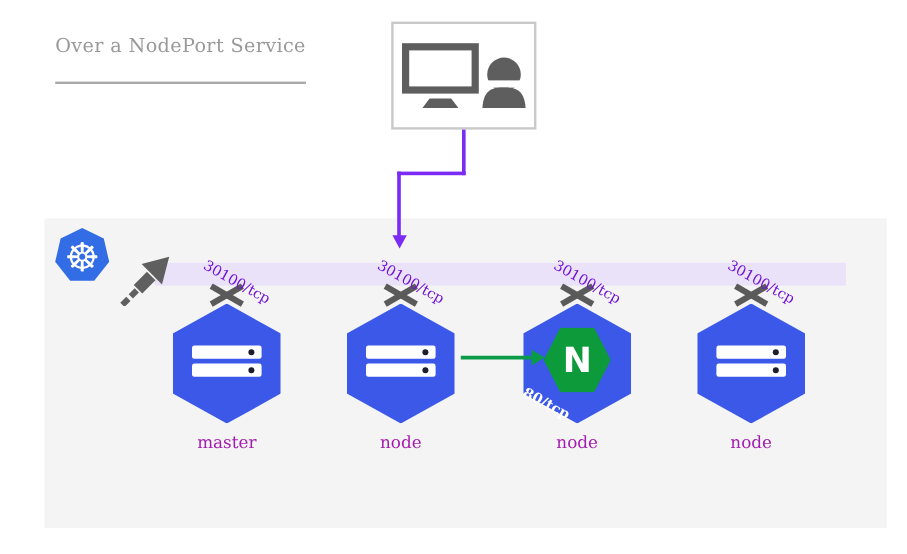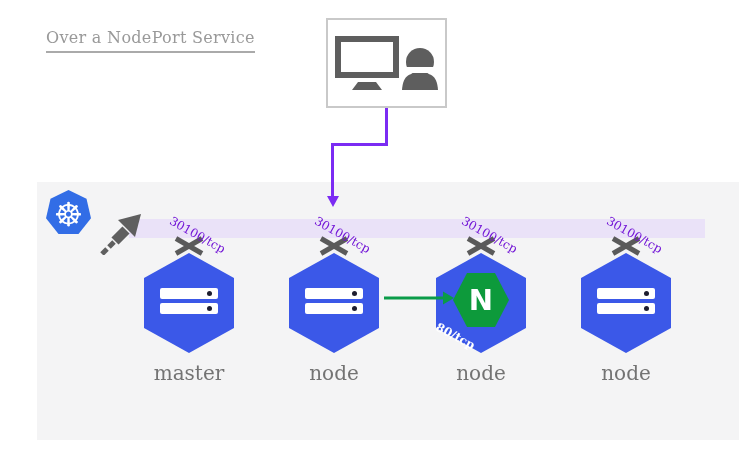--- a/index.html
+++ b/index.html
@@ -1,21 +1,21 @@
 <!DOCTYPE html>
 <html><head>
 <meta charset="utf-8">
 <style>
   html,body{margin:0;padding:0;background:#fff;}
   .stage{position:relative;width:756px;height:462px;background:#fff;overflow:hidden;
          font-family:"DejaVu Serif",serif;}
 
   
   .title{position:absolute;left:46px;top:28px;font-size:16px;color:#999;
-         letter-spacing:.3px;border-bottom:2px solid #aaa;padding-bottom:4px;
+         letter-spacing:.3px;border-bottom:2px solid #aaa;padding-bottom:21px;
          font-weight:500;}
 
   
   .client-box{position:absolute;left:326px;top:18px;width:117px;height:86px;
               border:2px solid #c9c9c9;background:#fff;}
 
   
   .pline{position:absolute;background:#7B2BF3;z-index:6;}
   .p-v1{left:385px;top:108px;width:3px;height:38px;}
   .p-h1{left:331px;top:143px;width:57px;height:3px;}
@@ -47,21 +47,21 @@
               white-space:nowrap;transform:rotate(29deg);transform-origin:0 0;
               z-index:3;font-weight:500;}
   .xmark{position:absolute;left:29px;top:25px;z-index:2;}
   .hex{position:absolute;left:0;top:42px;width:90px;height:100px;background:#3B58E8;
        clip-path:polygon(50% 0%,100% 25%,100% 75%,50% 100%,0% 75%,0% 25%);z-index:2;}
   .bar{position:absolute;left:16px;width:58px;height:11px;background:#fff;border-radius:2px;}
   .bar.b1{top:35px;} .bar.b2{top:50px;}
   .bar .dot{position:absolute;right:6px;top:3px;width:5px;height:5px;border-radius:50%;
             background:#1d1d30;}
   .node-label{position:absolute;left:0;top:150px;width:90px;text-align:center;
-              font-size:20px;color:#737373;z-index:2;}
+              font-size:14px;color:#a21caf;z-index:2;}
 
   
   .nginx-hex{position:absolute;left:17px;top:62px;width:56px;height:54px;background:#0D9A3B;
              clip-path:polygon(25% 0%,75% 0%,100% 50%,75% 100%,25% 100%,0% 50%);
              display:flex;align-items:center;justify-content:center;z-index:3;
              color:#fff;font-family:"DejaVu Sans",sans-serif;font-weight:bold;font-size:29px;}
   .pod-port{position:absolute;left:4px;top:109px;font-size:12px;font-weight:700;color:#fff;
             white-space:nowrap;transform:rotate(28deg);transform-origin:0 0;z-index:4;}
 
   

